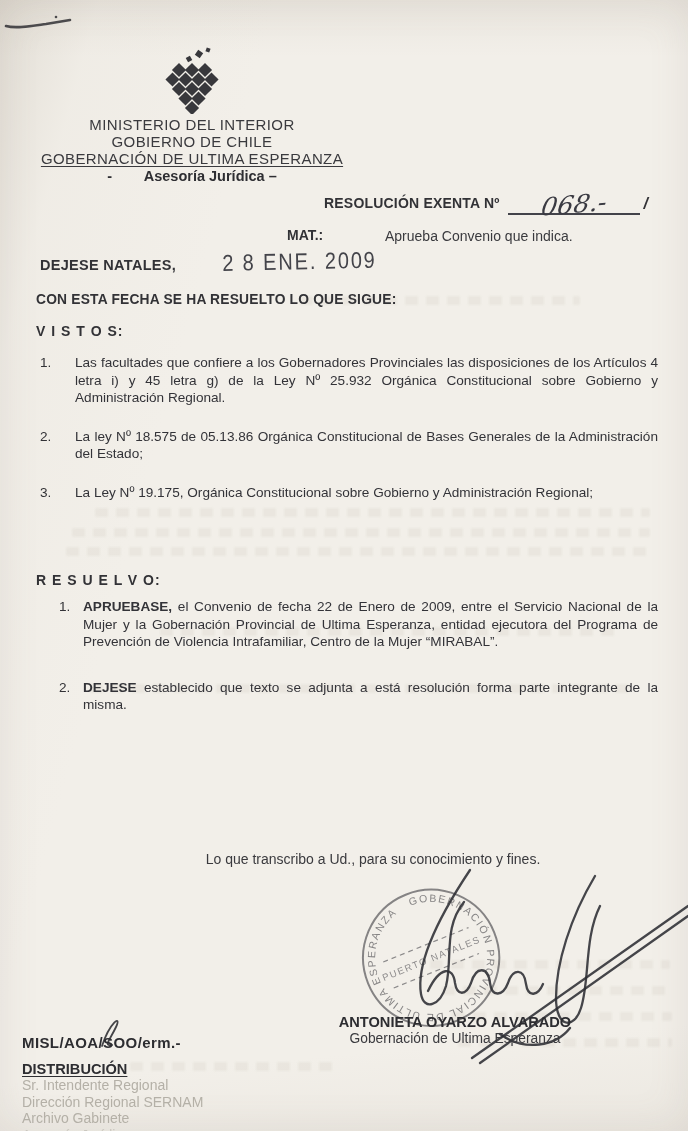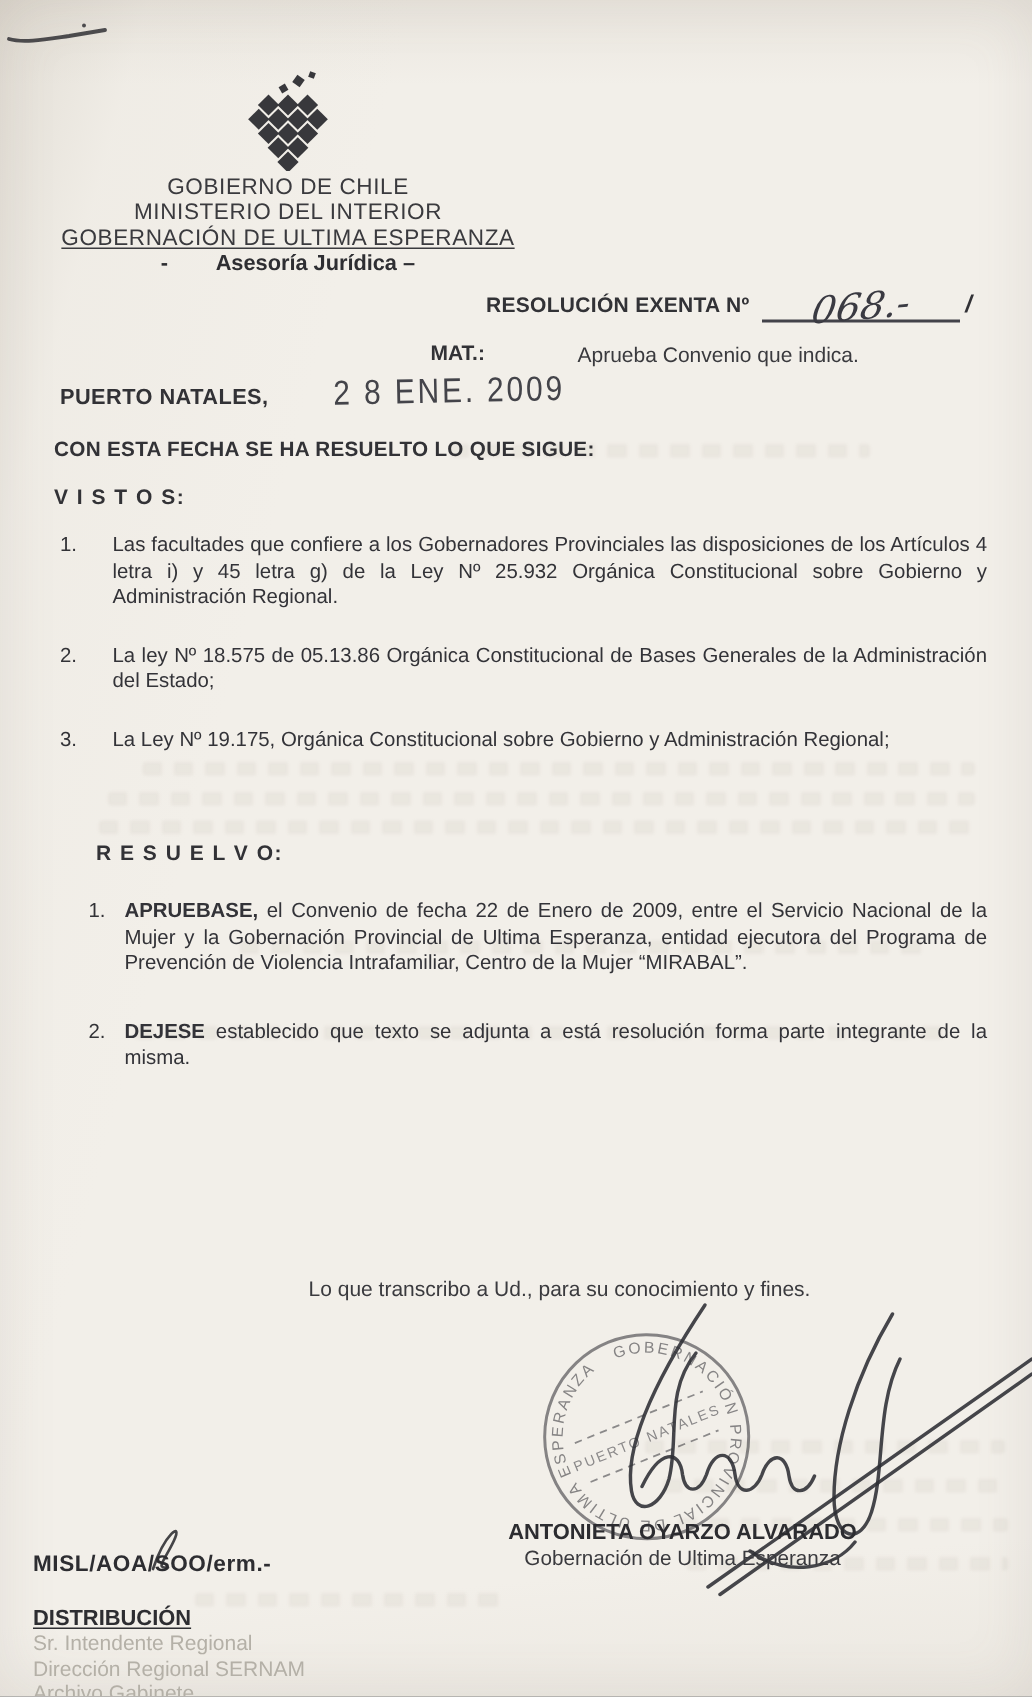--- a/index.html
+++ b/index.html
@@ -29,21 +29,21 @@
   .res-slash{font-weight:bold;font-size:16px;padding:0 0 2px 4px;font-style:italic;}
   .mat-label{left:287px;top:227px;font-weight:bold;font-size:14px;}
   .mat-value{left:385px;top:228px;font-size:14px;color:#3a3a3e;}
   
   .place{left:40px;top:257px;font-weight:bold;font-size:14.5px;letter-spacing:.3px;}
   .date-stamp{left:222px;top:250px;font-size:21px;letter-spacing:2px;color:#44444a;
     transform:rotate(-1.2deg) scale(.95,1.1);transform-origin:left top;white-space:pre;}
   .intro{left:36px;top:292px;font-weight:bold;font-size:13.8px;letter-spacing:.2px;}
   .sec-heading{font-weight:bold;font-size:14px;letter-spacing:1px;}
   .vistos-h{left:36px;top:323px;}
-  .resuelvo-h{left:36px;top:560px;margin-left:28px;}
+  .resuelvo-h{left:36px;top:572px;}
   
   .vistos-list{left:40px;top:354px;width:618px;}
   .resuelvo-list{left:59px;top:598px;width:599px;}
   .item{display:flex;margin-bottom:21px;}
   .resuelvo-list .item{margin-bottom:28px;}
   .item .num{flex:0 0 35px;font-size:13.6px;line-height:17.6px;}
   .resuelvo-list .item .num{flex:0 0 24px;}
   .item .txt{flex:1;font-size:13.6px;line-height:17.6px;text-align:justify;color:#333338;}
   .lead{font-weight:bold;}
   
@@ -62,21 +62,21 @@
   .sig-svg{left:300px;top:856px;width:388px;height:224px;}
   .sig-svg path{fill:none;stroke:#2c2d33;stroke-width:2.3;stroke-linecap:round;opacity:.88;}
   .sig-block{left:322px;top:986px;width:266px;text-align:center;margin-top:28px;}
   .sig-name{font-weight:bold;font-size:14.6px;color:#2c2c30;}
   .sig-title{font-size:13.8px;margin-top:2px;color:#3a3a3e;}
   .sig-org{font-size:13.8px;margin-top:1px;color:#3a3a3e;}
   
   .footer{left:22px;top:1034px;}
   .initials{font-weight:bold;font-size:15px;letter-spacing:.4px;color:#2d2d31;}
   .dist-heading{font-weight:bold;font-size:14.6px;text-decoration:underline;text-underline-offset:2px;
-    margin-top:20px;color:#2d2d31;}
+    margin-top:10px;color:#2d2d31;}
   .dist-item{font-size:14px;line-height:15.6px;color:#b4b0a7;margin-top:1px;}
   .dist-item.last{opacity:.55;}
   
   .artifact-svg path{fill:none;stroke:#26262a;stroke-linecap:round;}
   .ghost{position:absolute;height:9px;border-radius:2px;filter:blur(1.1px);opacity:.55;
     background:repeating-linear-gradient(90deg, rgba(150,139,122,.16) 0 13px, rgba(0,0,0,0) 13px 21px);}
 </style>
 </head>
 <body>
 
@@ -113,38 +113,38 @@
         <rect x="-5" y="-5" width="10" height="10" transform="translate(46.5,33.5) rotate(45)"></rect>
         <rect x="-5" y="-5" width="10" height="10" transform="translate(59.5,33.5) rotate(45)"></rect>
         <rect x="-5" y="-5" width="10" height="10" transform="translate(27,43) rotate(45)"></rect>
         <rect x="-5" y="-5" width="10" height="10" transform="translate(40,43) rotate(45)"></rect>
         <rect x="-5" y="-5" width="10" height="10" transform="translate(53,43) rotate(45)"></rect>
         <rect x="-5" y="-5" width="10" height="10" transform="translate(33.5,52.5) rotate(45)"></rect>
         <rect x="-5" y="-5" width="10" height="10" transform="translate(46.5,52.5) rotate(45)"></rect>
         <rect x="-5" y="-5" width="10" height="10" transform="translate(40,62) rotate(45)"></rect>
       </g>
     </svg>
+    <div class="org-line">MINISTERIO DEL INTERIOR</div>
     <div class="org-line">GOBIERNO DE CHILE</div>
-    <div class="org-line">MINISTERIO DEL INTERIOR</div>
     <div class="org-line underlined">GOBERNACIÓN DE ULTIMA ESPERANZA</div>
     <div class="dept-line">-        Asesoría Jurídica –</div>
   </div>
 
   <div class="abs res-row">
     <span class="res-label">RESOLUCIÓN EXENTA Nº</span>
     <span class="hand-slot">
       <span class="hand-num">068.-</span>
     </span>
     <span class="res-slash">/</span>
   </div>
 
   <div class="abs mat-label">MAT.:</div>
   <div class="abs mat-value">Aprueba Convenio que indica.</div>
 
-  <div class="abs place">PUERTO NATALES,</div>
+  <div class="abs place">DEJESE NATALES,</div>
   <div class="abs date-stamp">2 8 ENE. 2009</div>
 
   <div class="abs intro">CON ESTA FECHA SE HA RESUELTO LO QUE SIGUE:</div>
 
   <div class="abs sec-heading vistos-h">V I S T O S:</div>
   <div class="abs vistos-list">
     <div class="item">
       <div class="num">1.</div>
       <div class="txt">Las facultades que confiere a los Gobernadores Provinciales las disposiciones de los Artículos 4 letra i) y 45 letra g) de la Ley Nº 25.932 Orgánica Constitucional sobre Gobierno y Administración Regional.</div>
     </div>

